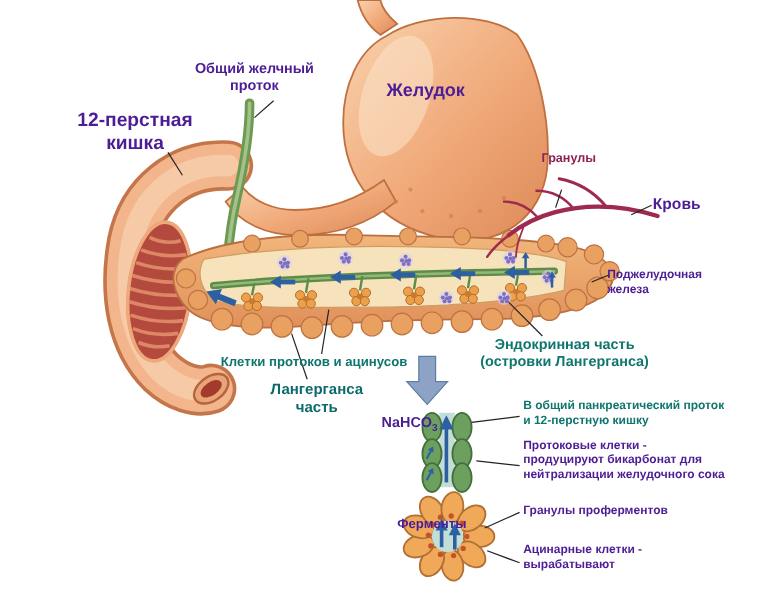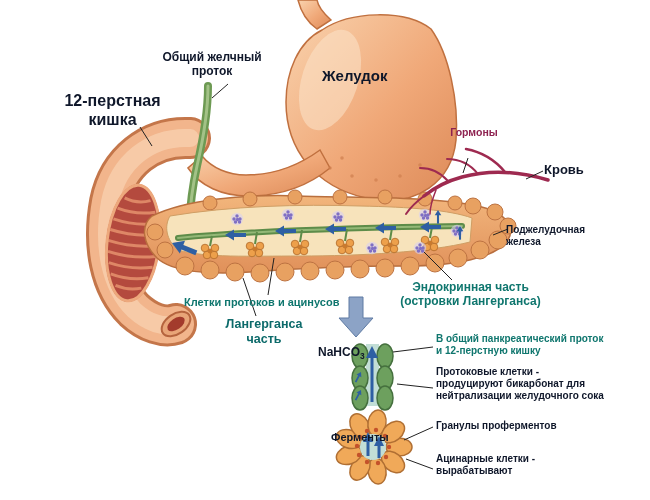--- a/index.html
+++ b/index.html
@@ -1,21 +1,21 @@
 <!DOCTYPE html>
 <html><head>
 <meta charset="utf-8">
 <style>
   html,body{margin:0;padding:0;background:#fff;}
   .canvas{
     position:relative;width:650px;height:500px;background:#ffffff;overflow:hidden;
     font-family:"Liberation Sans","DejaVu Sans",sans-serif;
   }
   .canvas svg{position:absolute;left:0;top:0;}
-  .label{position:absolute;font-weight:bold;color:#0f172a;line-height:1.18;white-space:normal;}
+  .label{position:absolute;font-weight:bold;color:#4c1d95;line-height:1.18;white-space:normal;}
   .label .ln{display:block;}
   .c{text-align:center;}
   .blue{color:#0f766e;}
   .teal{color:#0c6a6a;}
   .maroon{color:#8e2250;}
   sub{font-size:70%;}
 </style>
 </head>
 <body>
 
@@ -263,21 +263,21 @@
 </div>
 
 <div class="label" style="left:322px;top:67px;font-size:15px">Желудок</div>
 
 <div class="label c" style="left:60px;top:92px;width:105px;font-size:16px">
   <span class="ln">12-перстная</span>
   <span class="ln">кишка</span>
 </div>
 
 <div class="label c maroon" style="left:414px;top:126px;width:120px;font-size:10.5px">
-  <span class="ln">Гормоны</span>
+  <span class="ln">Гранулы</span>
 </div>
 
 <div class="label" style="left:544px;top:162px;font-size:13px">Кровь</div>
 
 <div class="label" style="left:506px;top:224px;font-size:10px">
   <span class="ln">Поджелудочная</span>
   <span class="ln">железа</span>
 </div>
 
 <div class="label blue" style="left:184px;top:296px;font-size:11px">Клетки протоков и ацинусов</div>

